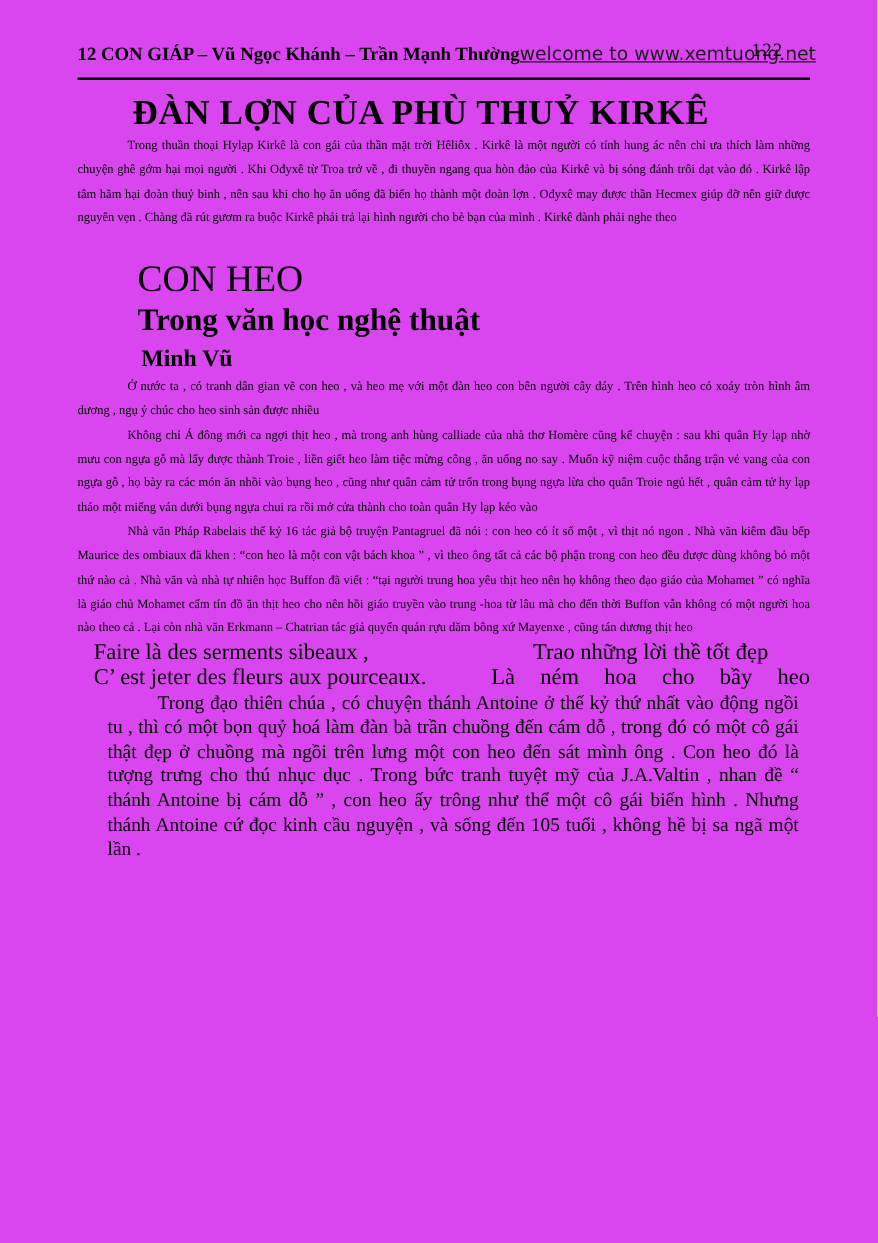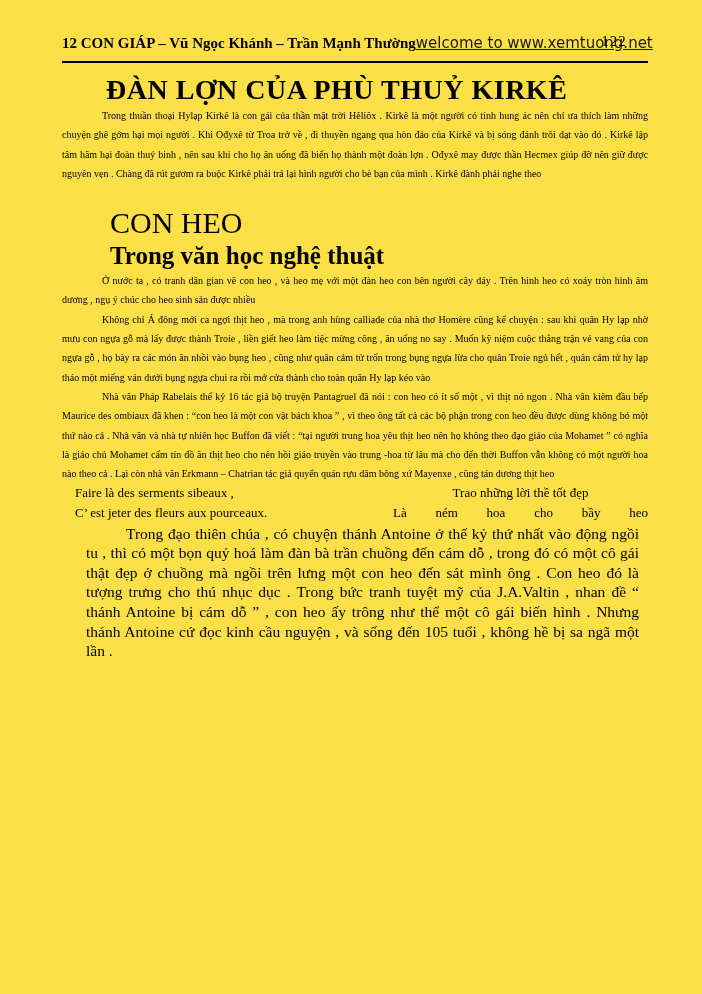--- a/index.html
+++ b/index.html
@@ -1,18 +1,18 @@
 <!DOCTYPE html>
 <html><head>
 <meta charset="utf-8">
 <style>
   html,body { margin:0; padding:0; background:#ffffff; }
   .page {
     width:702px; height:994px;
-    background:#fde047;
+    background:#d946ef;
     box-sizing:border-box;
     padding:34px 54px 0 62px;
     font-family:"Liberation Serif","DejaVu Serif",serif;
     color:#000;
     overflow:hidden;
     position:relative;
   }
   .header-row {
     display:flex;
     justify-content:space-between;
@@ -55,21 +55,21 @@
     text-align:justify;
     text-indent:40px;
     margin:0;
   }
   .intro { margin-top:14px; }
   .section-head { margin:24px 0 0 48px; }
   .section-title { font-size:30px; font-weight:normal; line-height:32px; }
   .section-subtitle { font-size:25px; font-weight:bold; line-height:30px; margin-top:2px; }
   .section-author { font-size:19px; font-weight:bold; line-height:24px; margin:4px 0 0 3px; }
   .after-head { margin-top:16px; }
-  .verse-row { display:flex; padding-left:13px; font-size:13px; line-height:19.6px; }
+  .verse-row { display:flex; padding-left:13px; font-size:18px; line-height:19.6px; }
   .verse-left { width:318px; }
   .verse-right { flex:1;text-align:center; }
   .spread { text-align:justify; text-align-last:justify; }
   .closing {
     font-size:15.5px;
     line-height:19.6px;
     text-align:justify;
     text-indent:40px;
     margin:1px 9px 0 24px;
   }
@@ -89,20 +89,21 @@
 
   <hr class="rule">
 
   <div class="chapter-title">ĐÀN LỢN CỦA PHÙ THUỶ KIRKÊ</div>
 
   <p class="body-par intro">Trong thuần thoại Hylạp Kirkê là con gái của thần mặt trời Hêliôx . Kirkê là một người có tính hung ác nên chỉ ưa thích làm những chuyện ghê gớm hại mọi người . Khi Ođyxê từ Troa trở về , đi thuyền ngang qua hòn đảo của Kirkê và bị sóng  đánh trôi dạt vào đó . Kirkê lập tâm hãm hại  đoàn thuỷ binh , nên sau khi cho họ ăn uống đã biến họ thành một đoàn lợn . Ođyxê may được  thần Hecmex giúp đỡ nên giữ được  nguyên vẹn . Chàng đã rút gươm ra buộc Kirkê phải trả lại hình người cho bè bạn của mình . Kirkê đành phải nghe theo</p>
 
   <div class="section-head">
     <div class="section-title">CON HEO</div>
     <div class="section-subtitle">Trong văn học nghệ thuật</div>
+    <div class="section-author">Minh Vũ</div>
   </div>
 
   <p class="body-par after-head">Ở nước ta , có tranh dân gian vẽ con heo , và heo mẹ với một đàn heo con bên người cây dáy . Trên hình heo có xoáy tròn hình âm dương , ngụ ý chúc cho heo sinh sản được  nhiều</p>
   <p class="body-par">Không  chỉ Á đông mới ca ngợi thịt heo , mà trong anh hùng calliade của nhà thơ Homère cũng kể chuyện : sau khi quân Hy lạp nhờ mưu con ngựa gỗ mà lấy được  thành Troie , liền giết heo làm tiệc mừng công , ăn uống no say . Muốn kỹ niệm cuộc thắng trận vẻ  vang của con ngựa gỗ , họ bày ra các món ăn nhồi vào bụng heo , cũng như quân cảm tử trốn trong bụng ngựa lừa cho quân Troie ngủ hết , quân cảm tử hy lạp tháo một miếng ván dưới bụng ngựa chui ra rồi mở cửa thành  cho toàn quân  Hy lạp kéo vào</p>
   <p class="body-par">Nhà  văn Pháp Rabelais thế kỷ 16 tác giả bộ truyện Pantagruel đã nói : con heo có ít số một , vì thịt nó ngon . Nhà văn kiêm đầu bếp Maurice des ombiaux đã khen : “con heo là một con vật bách khoa ” , vì theo ông tất cả các bộ phận trong con heo đều được  dùng không  bỏ một thứ nào cả . Nhà văn và nhà tự nhiên học Buffon đã viết : “tại người trung hoa yêu thịt heo nên họ không  theo đạo giáo của Mohamet ” có nghĩa là giáo chủ Mohamet cấm tín đồ ăn thịt heo cho nên hồi giáo truyền vào trung -hoa từ lâu mà cho đến thời Buffon vẫn không  có một người hoa nào theo cả . Lại còn nhà  văn Erkmann – Chatrian tác giả quyển quán rựu dăm bông xứ Mayenxe , cũng tán dương thịt heo</p>
 
   <div class="verse-row">
     <span class="verse-left">Faire là des serments sibeaux ,</span>
     <span class="verse-right">Trao những lời thề tốt đẹp</span>
   </div>

